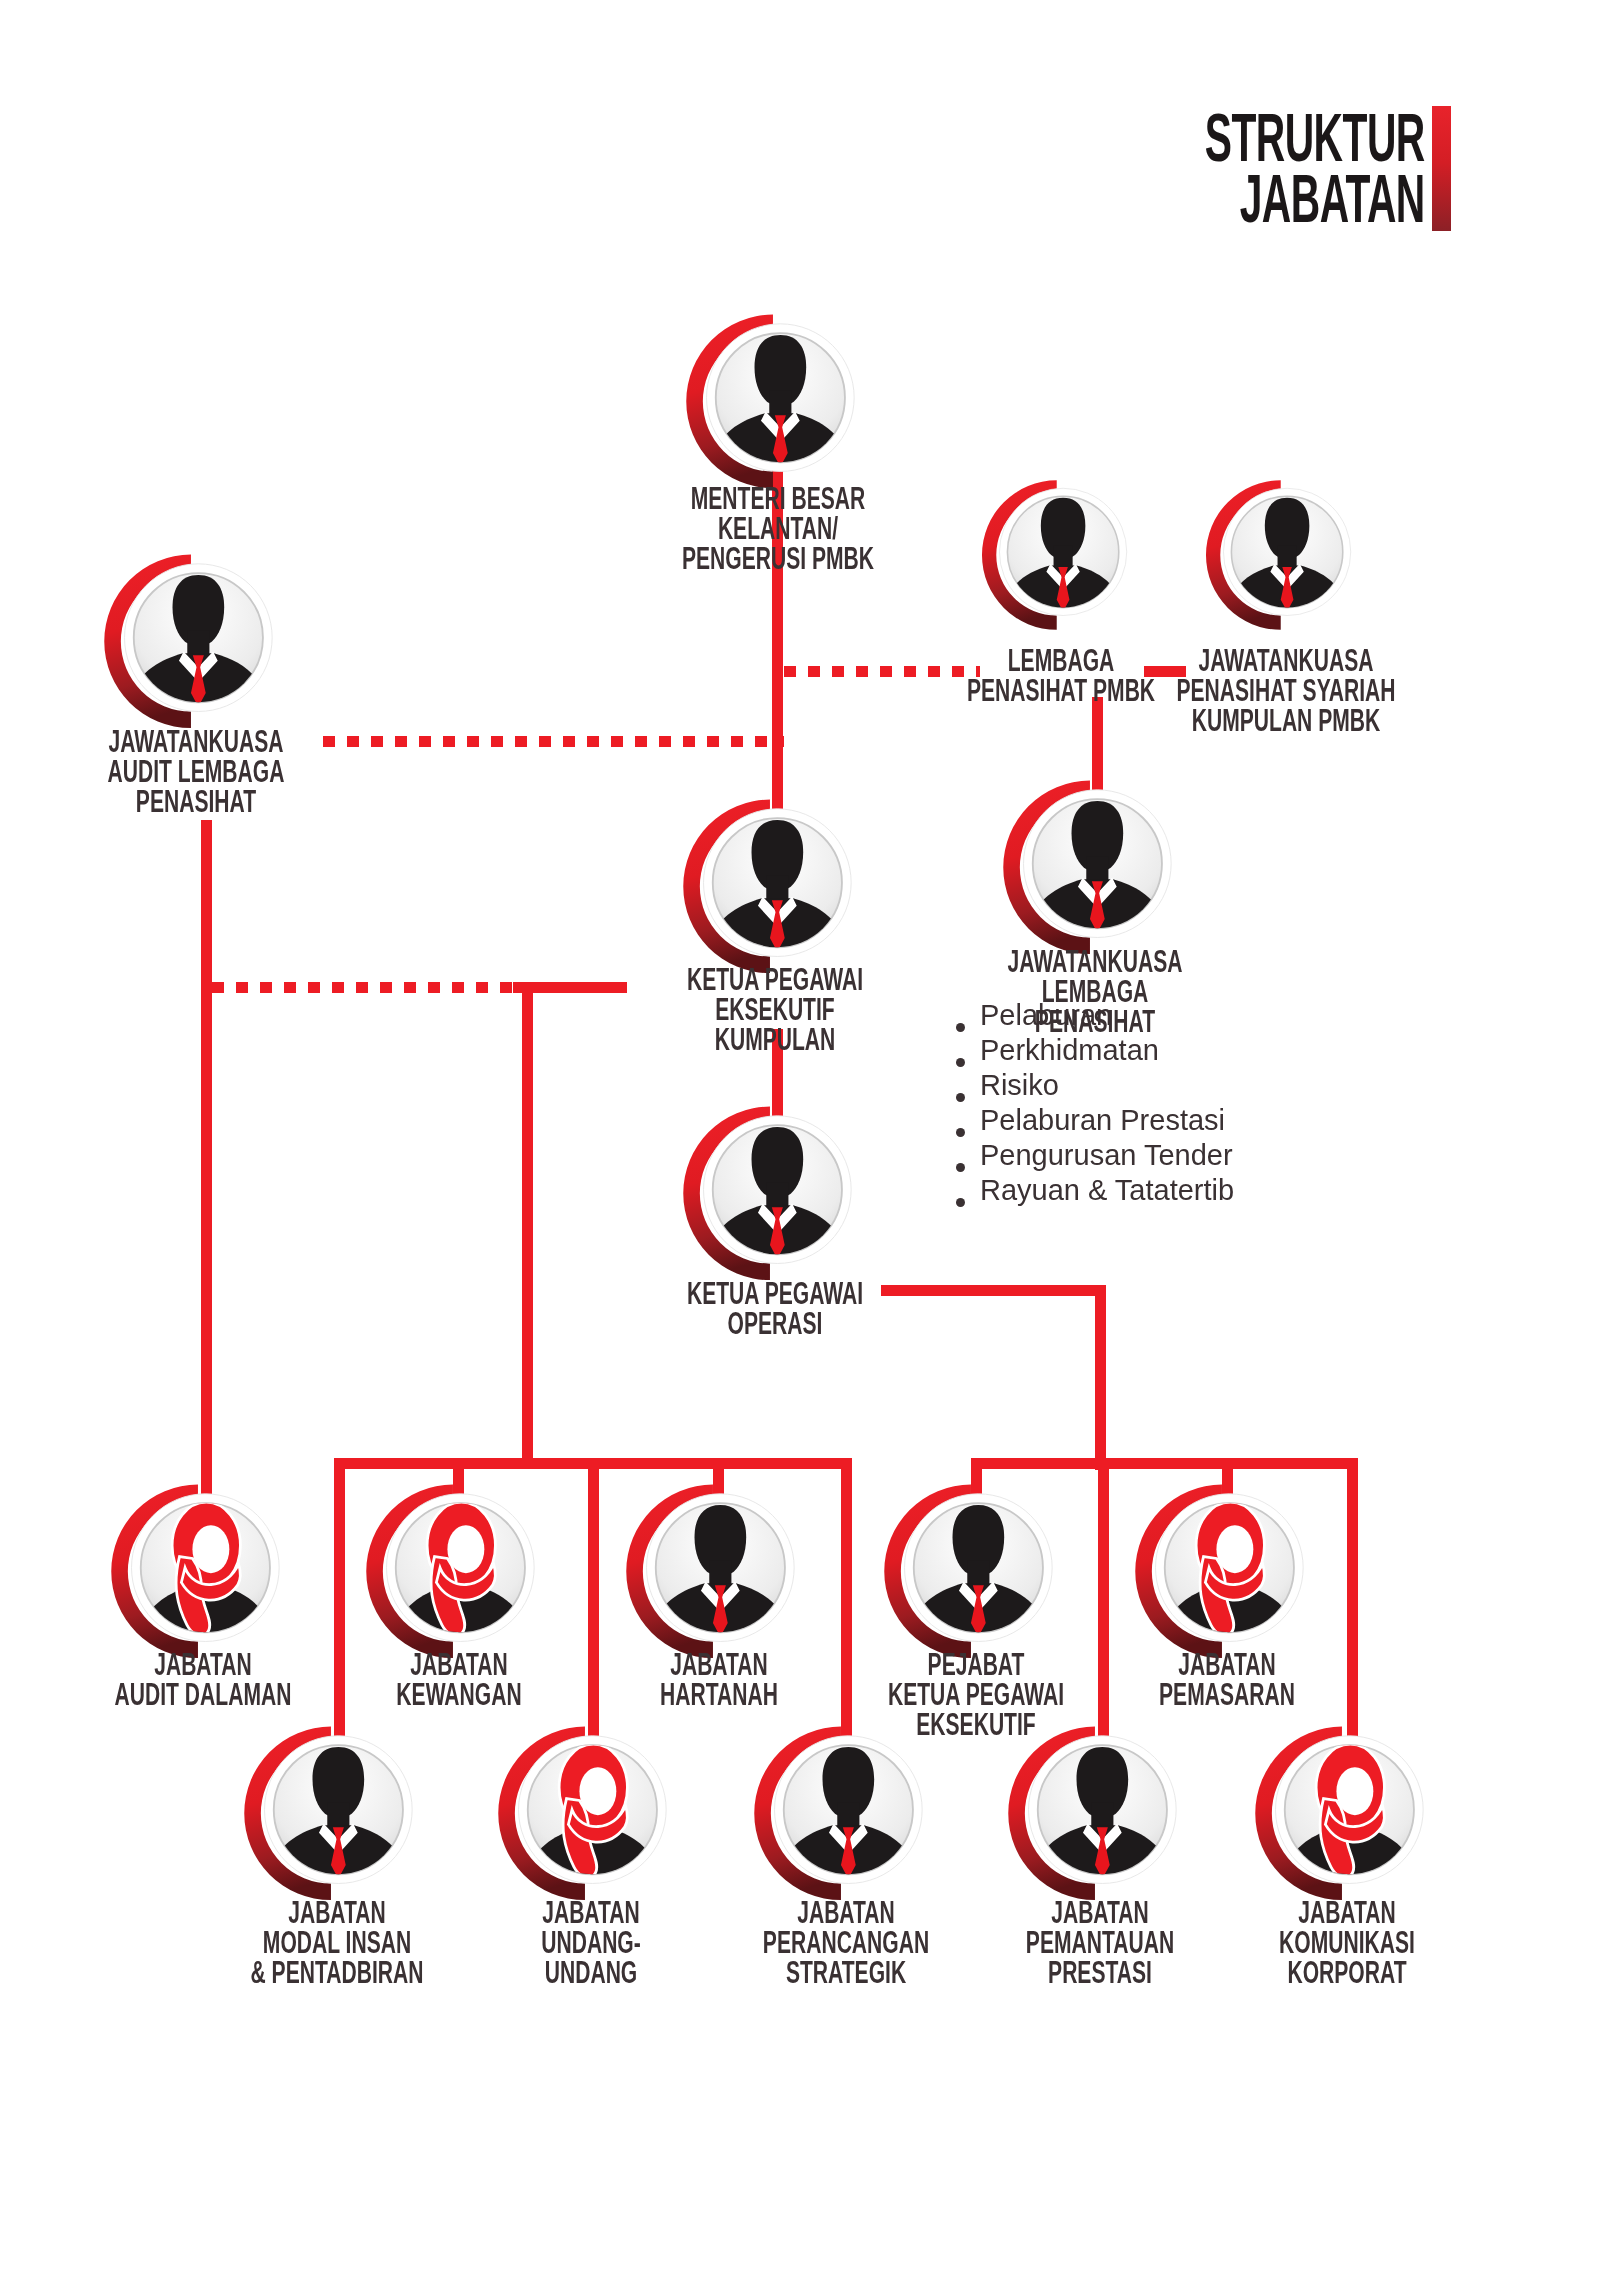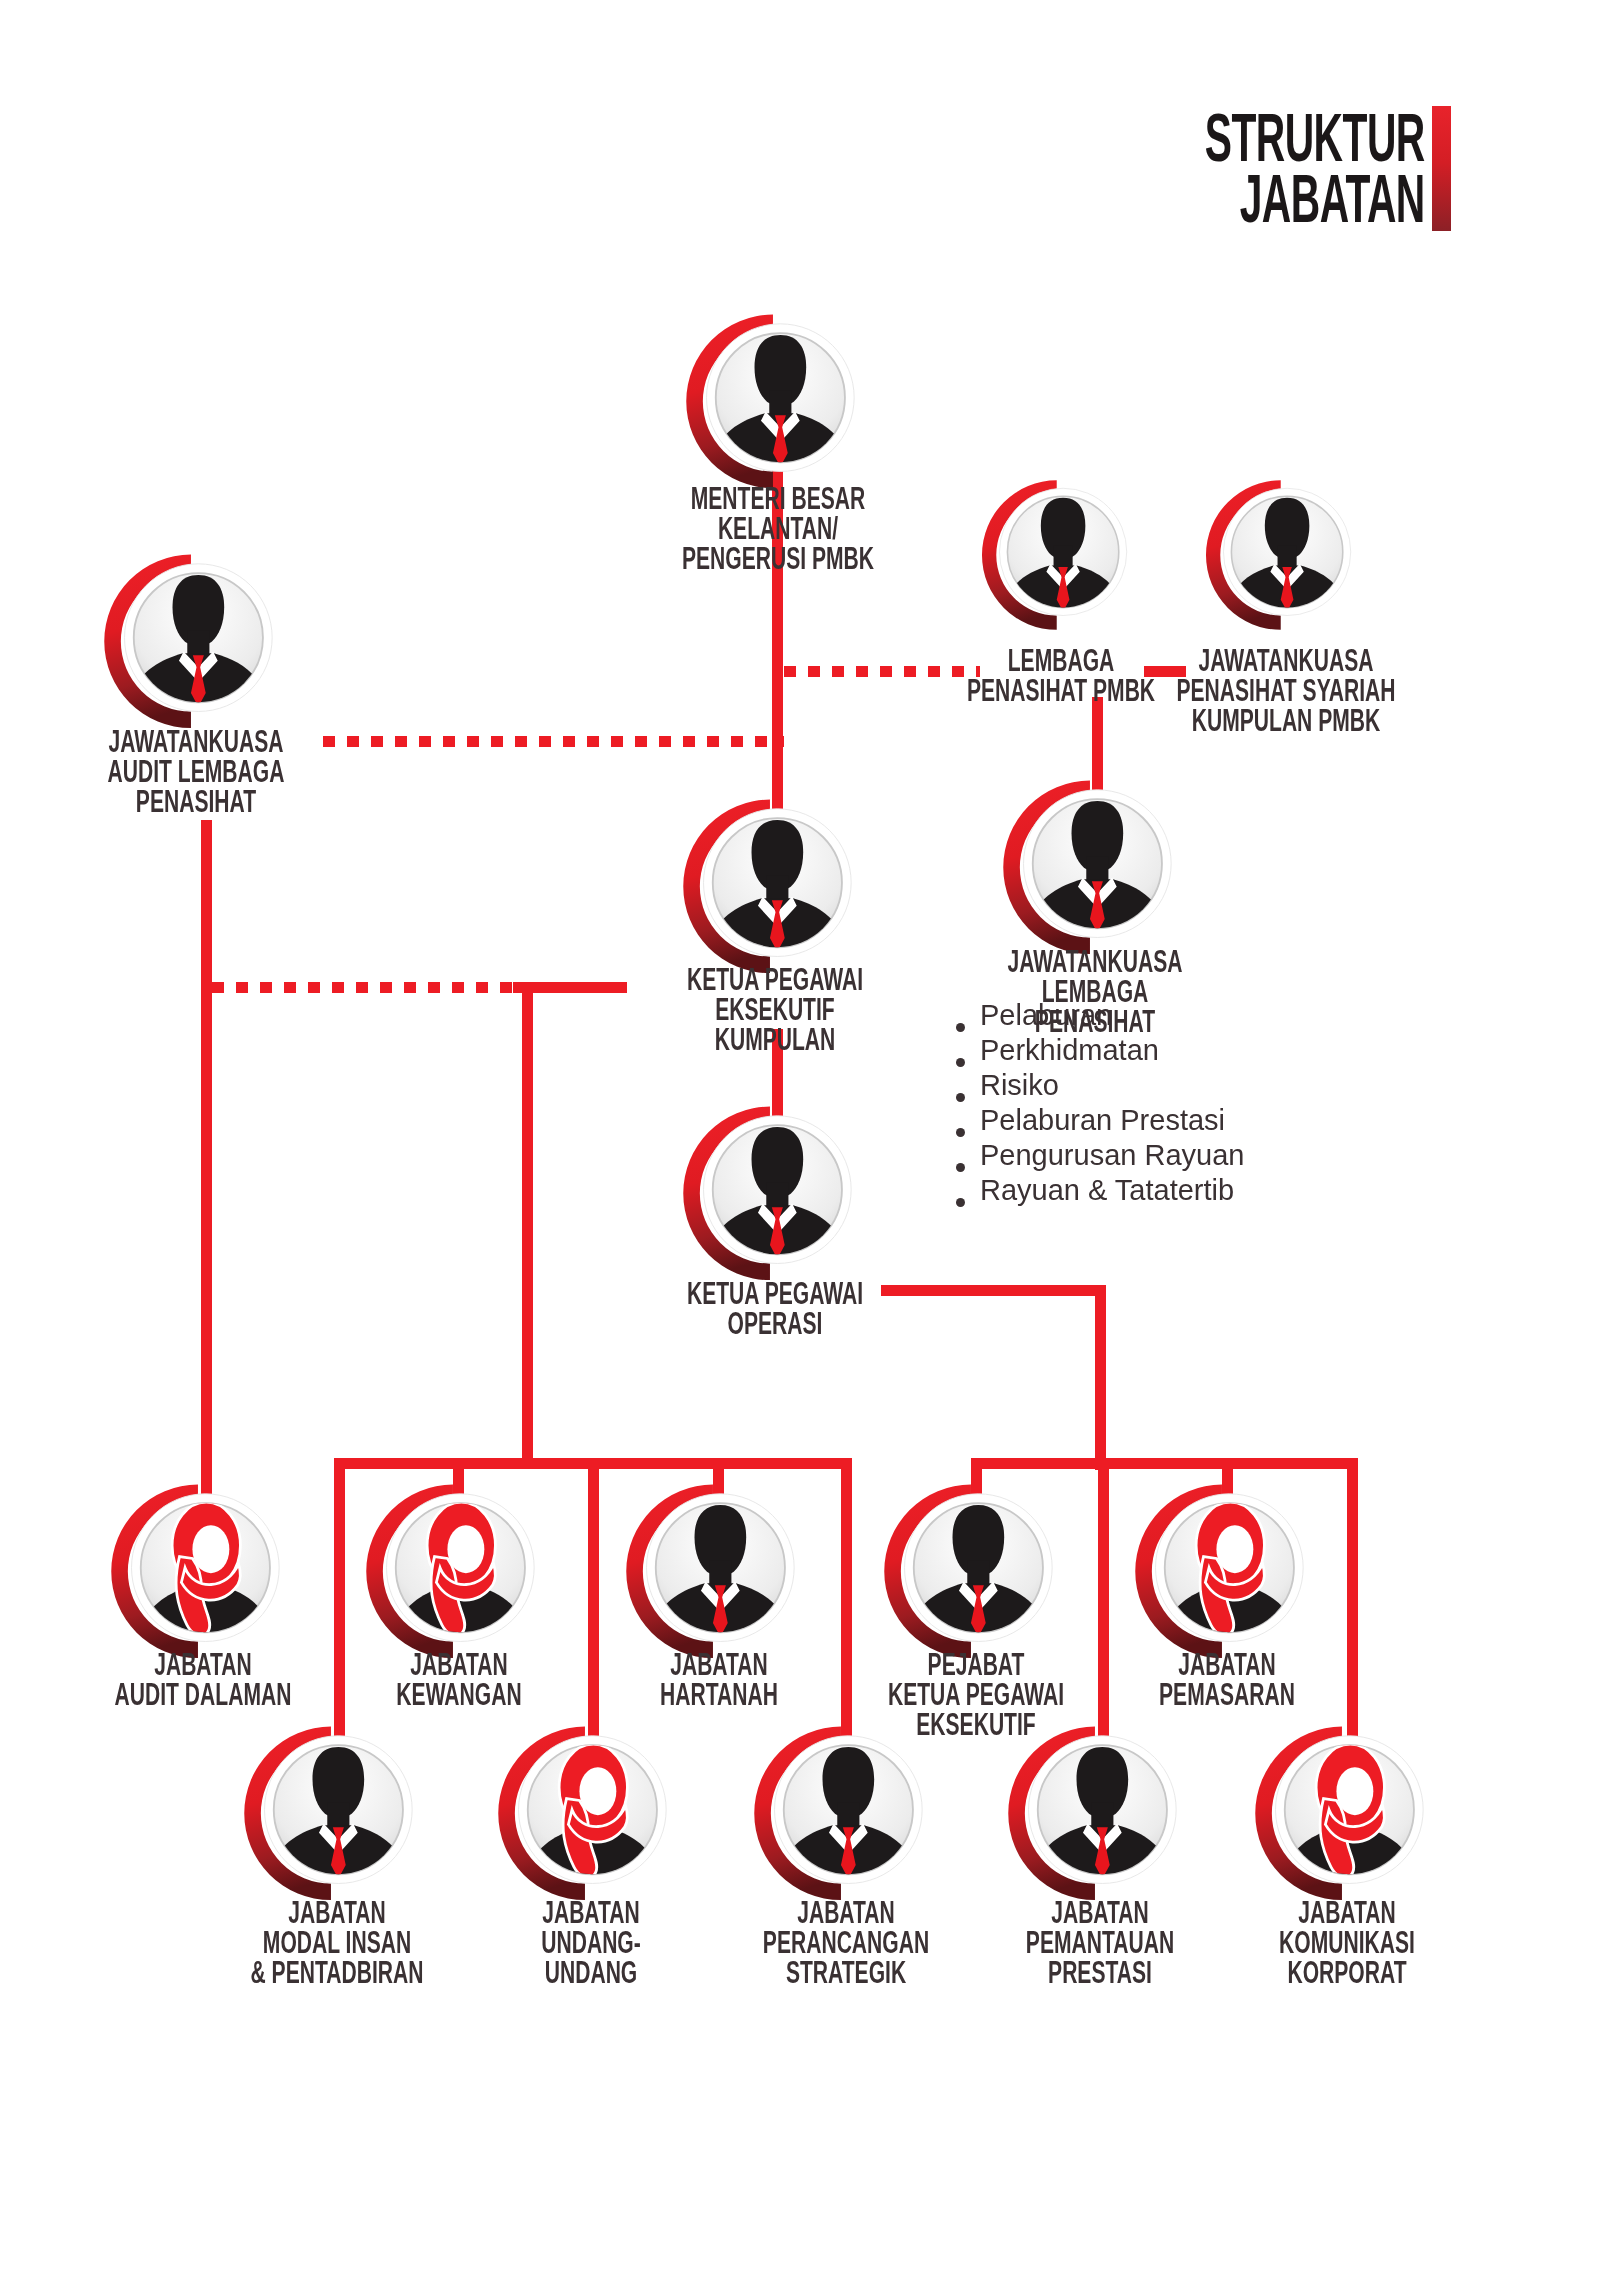--- a/index.html
+++ b/index.html
@@ -246,21 +246,21 @@
     <li>
         <span class="dot"></span>
         <span>Risiko</span>
       </li>
     <li>
         <span class="dot"></span>
         <span>Pelaburan Prestasi</span>
       </li>
     <li>
         <span class="dot"></span>
-        <span>Pengurusan Rayuan</span>
+        <span>Pengurusan Tender</span>
       </li>
     <li>
         <span class="dot"></span>
         <span>Rayuan &amp; Tatatertib</span>
       </li>
   </ul>
 
 </div>
 
 

